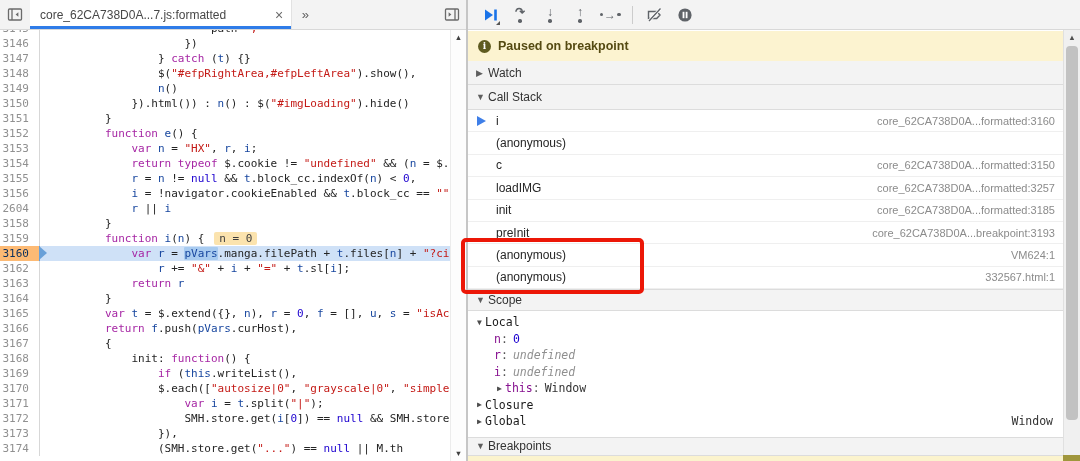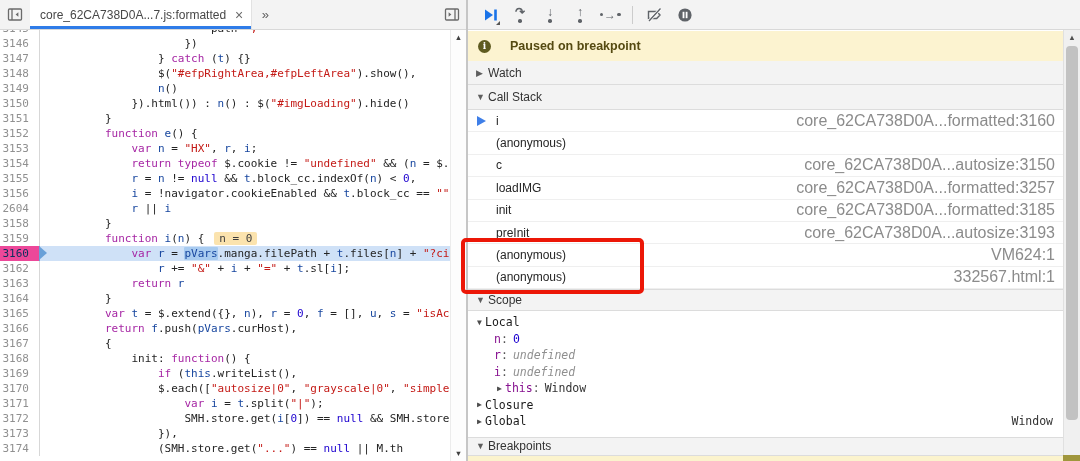--- a/index.html
+++ b/index.html
@@ -11,41 +11,41 @@
 
   
   .left-pane { position:absolute; left:0; top:0; width:467px; height:461px; background:#fff; }
   .tab-bar {
     position:absolute; left:0; top:0; right:0; height:30px; background:#f3f3f3;
     border-bottom:1px solid #d8d8d8; display:flex; align-items:stretch;
   }
   .icon-btn { width:30px; display:flex; align-items:center; justify-content:center; cursor:pointer; }
   .tab {
     position:relative; display:flex; align-items:center; background:#fff;
-    padding:0 8px 0 10px; border-right:1px solid #e2e2e2; font-size:12px; color:#474747;
+    padding:0 8px 0 10px; border-right:1px solid #e2e2e2; font-size:12px; color:#474747;gap:40px;
   }
   .tab::after { content:""; position:absolute; left:0; right:0; bottom:0; height:3px; background:#2f7ce8; }
   .tab-close { margin-left:9px; color:#6a6a6a; font-size:14px; line-height:1; cursor:pointer; }
   .more-tabs { width:26px; display:flex; align-items:center; justify-content:center; color:#5f5f5f; font-size:13px; cursor:pointer; }
   .tabbar-spacer { flex:1; }
 
   
   .code-area {
     position:absolute; top:30px; left:0; width:450px; bottom:0; overflow:hidden;
     font-family:"DejaVu Sans Mono",monospace; font-size:11px; line-height:15px;
   }
   .lines { margin-top:-9px; }
   .code-line { display:flex; height:15px; white-space:pre; }
   .gutter {
     flex:none; width:40px; text-align:right; padding-right:10px; color:#909090;
     border-right:1px solid #d7d7d7; background:#fff; position:relative; cursor:pointer;
   }
   .ltext { padding-left:12px; white-space:pre; overflow:hidden; }
   .code-line.active { background:#cfe1f7; }
-  .code-line.active .gutter { background:#ec4899; color:#0b2f5c; border-right-color:#69a0d8; }
+  .code-line.active .gutter { background:#fdba74; color:#0b2f5c; border-right-color:#69a0d8; }
   .code-line.active .gutter::after {
     content:""; position:absolute; right:-8px; top:0; z-index:2;
     border-top:7.5px solid transparent; border-bottom:7.5px solid transparent; border-left:8px solid #69a0d8;
   }
   .tok-p { color:#242424; }
   .tok-k { color:#a626a4; }
   .tok-s { color:#c41a16; }
   .tok-n { color:#1c00cf; }
   .tok-v { color:#16459e; }
   .tok-sel { color:#16459e; background:#a8cbf0; border-radius:1px; }
@@ -81,40 +81,40 @@
 
   .paused-bar {
     position:absolute; left:0; right:0; top:31px; height:30px; background:#fcf3d0;
     display:flex; align-items:center; padding-left:10px; gap:7px;
   }
   .paused-icon {
     width:13px; height:13px; border-radius:50%; background:#5f5b20; color:#fff;
     font-size:9px; font-weight:bold; display:flex; align-items:center; justify-content:center;
     font-family:"DejaVu Serif",serif; flex:none;
   }
-  .paused-text { font-size:12.5px; font-weight:bold; color:#554a12;margin-left:12px; }
+  .paused-text { font-size:12.5px; font-weight:bold; color:#554a12; }
 
   .sections { position:absolute; left:0; right:17px; top:61px; bottom:0; }
   .sec-header {
     display:flex; align-items:center; background:#f3f3f3; border-bottom:1px solid #dcdcdc;
     padding-left:8px; font-size:12px; color:#333; cursor:pointer;
   }
   .sec-header .tri { font-size:9px; color:#5e5e5e; width:12px; }
   .h-watch { height:24px; }
   .h-callstack { height:25px; }
   .h-scope { height:22px; border-top:1px solid #dcdcdc; }
   .h-breakpoints { height:19px; border-top:1px solid #dcdcdc; margin-top:7px; }
 
   .frames { background:#fff; }
   .frame {
     position:relative; height:22.4px; display:flex; align-items:center;
     padding:0 8px 0 28px; border-bottom:1px solid #efefef; cursor:pointer;
   }
   .frame .fname { font-size:12px; color:#262626; }
-  .frame .floc { margin-left:auto; font-size:16px; color:#8b8b8b;text-align:right; }
+  .frame .floc { margin-left:auto; font-size:11px; color:#8b8b8b;text-align:right; }
   .frame .marker {
     position:absolute; left:9px; top:6px; width:0; height:0;
     border-top:5px solid transparent; border-bottom:5px solid transparent; border-left:9px solid #3f7fe8;
   }
 
   .scope-body { padding-top:3px; font-family:"DejaVu Sans Mono",monospace; font-size:11.5px; }
   .scope-row { height:16.5px; display:flex; align-items:center; cursor:pointer; }
   .scope-row .tri { font-size:8px; color:#4d4d4d; width:11px; text-align:center; flex:none; }
   .scope-row .sname { color:#1a1a1a; }
   .scope-row .skey { color:#881391; }
@@ -283,33 +283,33 @@
           <div class="frame">
             <span class="marker"></span>
             <span class="fname">i</span>
             <span class="floc">core_62CA738D0A...formatted:3160</span>
           </div>
           <div class="frame">
             <span class="fname">(anonymous)</span>
           </div>
           <div class="frame">
             <span class="fname">c</span>
-            <span class="floc">core_62CA738D0A...autosize:3150</span>
+            <span class="floc">core_62CA738D0A...formatted:3150</span>
           </div>
           <div class="frame">
             <span class="fname">loadIMG</span>
             <span class="floc">core_62CA738D0A...formatted:3257</span>
           </div>
           <div class="frame">
             <span class="fname">init</span>
             <span class="floc">core_62CA738D0A...formatted:3185</span>
           </div>
           <div class="frame">
             <span class="fname">preInit</span>
-            <span class="floc">core_62CA738D0A...autosize:3193</span>
+            <span class="floc">core_62CA738D0A...breakpoint:3193</span>
           </div>
           <div class="frame">
             <span class="fname">(anonymous)</span>
             <span class="floc">VM624:1</span>
           </div>
           <div class="frame">
             <span class="fname">(anonymous)</span>
             <span class="floc">332567.html:1</span>
           </div>
         </div>

